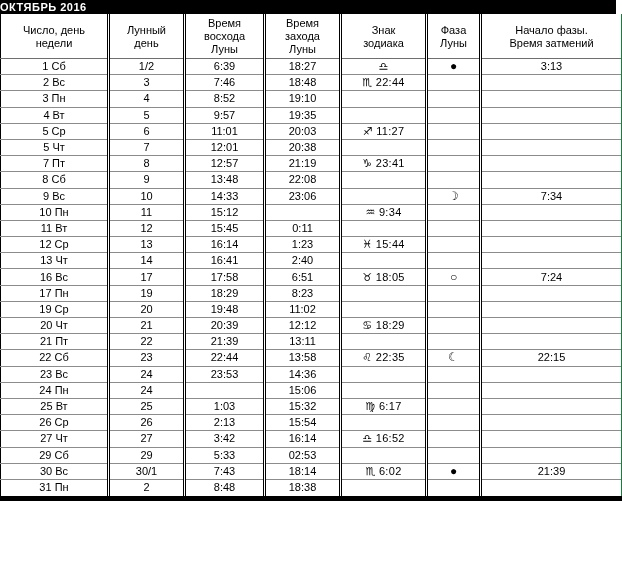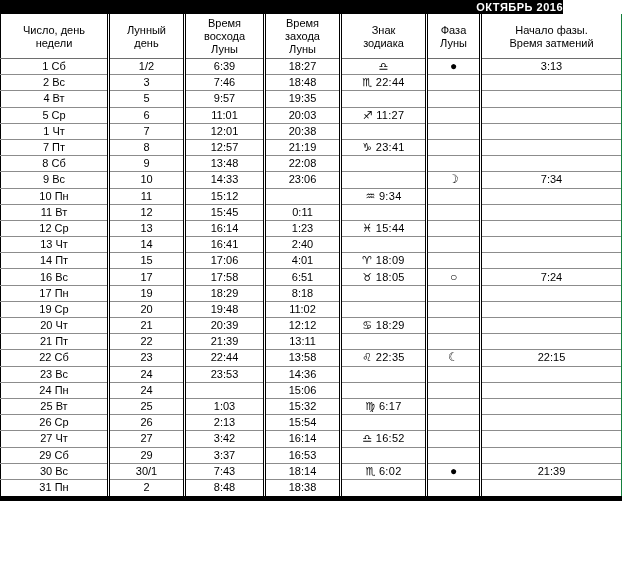--- a/index.html
+++ b/index.html
@@ -10,28 +10,28 @@
     background: #ffffff;
     color: #000000;
     font-family: "Liberation Sans", "DejaVu Sans", sans-serif;
   }
   .page {
     width: 622px;
     height: 568px;
     overflow: hidden;
   }
   .title-bar {
-    width: 563px;
+    width: 616px;
     height: 14px;
     line-height: 14px;
     background: #000000;
     color: #ffffff;
     font-size: 11px;
     font-weight: bold;
-    text-align: right;
+    text-align: left;
     letter-spacing: 0.5px;
   }
   table.calendar {
     width: 622px;
     border-collapse: collapse;
     table-layout: fixed;
     border-left: 1px solid #000;
     border-right: 3px solid #15803d;
   }
   th, td {
@@ -118,20 +118,29 @@
   <tr>
     <td>2 Вс</td>
     <td>3</td>
     <td>7:46</td>
     <td>18:48</td>
     <td class="zodiac">♏ 22:44</td>
     <td class="phase"></td>
     <td></td>
   </tr>
 
+  <tr>
+    <td>3 Пн</td>
+    <td>4</td>
+    <td>8:52</td>
+    <td>19:10</td>
+    <td class="zodiac"></td>
+    <td class="phase"></td>
+    <td></td>
+  </tr>
 
   <tr>
     <td>4 Вт</td>
     <td>5</td>
     <td>9:57</td>
     <td>19:35</td>
     <td class="zodiac"></td>
     <td class="phase"></td>
     <td></td>
   </tr>
@@ -140,21 +149,21 @@
     <td>5 Ср</td>
     <td>6</td>
     <td>11:01</td>
     <td>20:03</td>
     <td class="zodiac">♐ 11:27</td>
     <td class="phase"></td>
     <td></td>
   </tr>
 
   <tr>
-    <td>1 Чт</td>
+    <td>5 Чт</td>
     <td>7</td>
     <td>12:01</td>
     <td>20:38</td>
     <td class="zodiac"></td>
     <td class="phase"></td>
     <td></td>
   </tr>
 
   <tr>
     <td>7 Пт</td>
@@ -219,46 +228,37 @@
   <tr>
     <td>13 Чт</td>
     <td>14</td>
     <td>16:41</td>
     <td>2:40</td>
     <td class="zodiac"></td>
     <td class="phase"></td>
     <td></td>
   </tr>
 
-  <tr>
-    <td>14 Пт</td>
-    <td>15</td>
-    <td>17:06</td>
-    <td>4:01</td>
-    <td class="zodiac">♈ 18:09</td>
-    <td class="phase"></td>
-    <td></td>
-  </tr>
 
 
   <tr>
     <td>16 Вс</td>
     <td>17</td>
     <td>17:58</td>
     <td>6:51</td>
     <td class="zodiac">♉ 18:05</td>
     <td class="phase">○</td>
     <td>7:24</td>
   </tr>
 
   <tr>
     <td>17 Пн</td>
     <td>19</td>
     <td>18:29</td>
-    <td>8:18</td>
+    <td>8:23</td>
     <td class="zodiac"></td>
     <td class="phase"></td>
     <td></td>
   </tr>
 
 
   <tr>
     <td>19 Ср</td>
     <td>20</td>
     <td>19:48</td>
@@ -345,22 +345,22 @@
     <td>16:14</td>
     <td class="zodiac">♎ 16:52</td>
     <td class="phase"></td>
     <td></td>
   </tr>
 
 
   <tr>
     <td>29 Сб</td>
     <td>29</td>
-    <td>3:37</td>
-    <td>16:53</td>
+    <td>5:33</td>
+    <td>02:53</td>
     <td class="zodiac"></td>
     <td class="phase"></td>
     <td></td>
   </tr>
 
   <tr>
     <td>30 Вс</td>
     <td>30/1</td>
     <td>7:43</td>
     <td>18:14</td>

